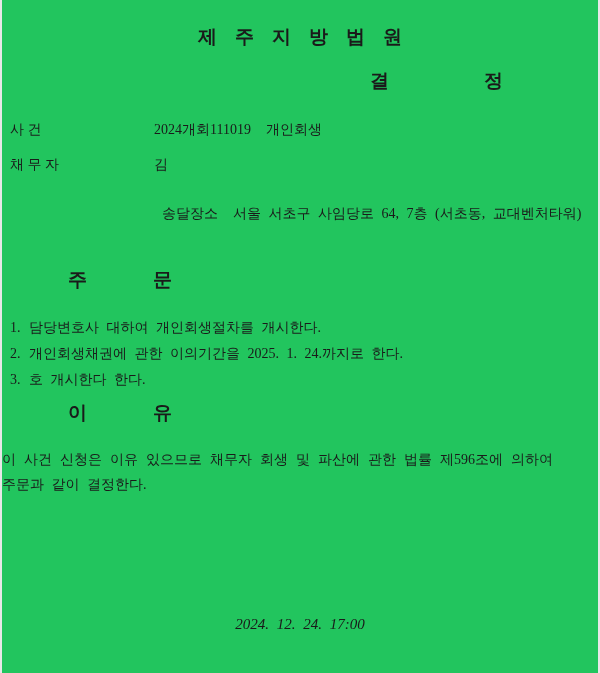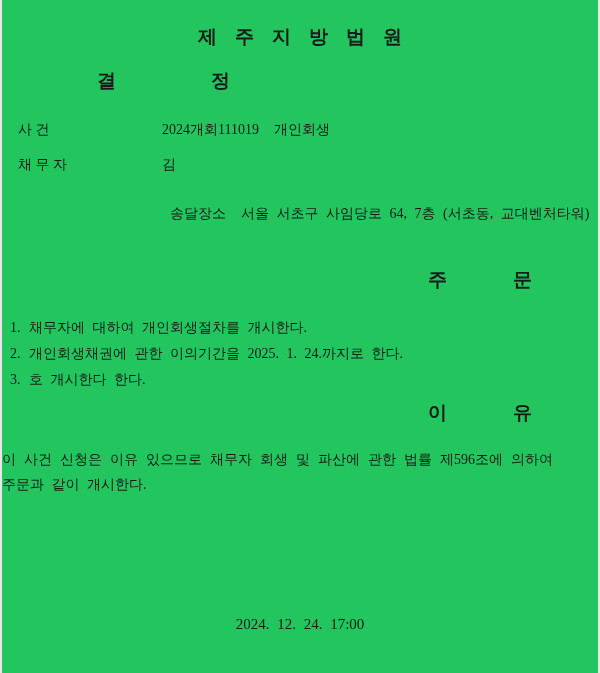--- a/index.html
+++ b/index.html
@@ -23,45 +23,45 @@
     font-weight: 700;
     font-size: 19px;
     line-height: 20px;
     letter-spacing: 18px;
     padding-left: 18px;
     word-spacing: 0;
     white-space: nowrap;
   }
   .doc-type {
     margin-top: 24px;
-    text-align: left;
+    text-align: right;
     font-family: "Liberation Sans", "DejaVu Sans", sans-serif;
     font-weight: 700;
     font-size: 19px;
     line-height: 20px;
     letter-spacing: 95px;
     padding-left: 95px;
     word-spacing: 0;
     white-space: nowrap;
   }
   .section-heading {
-    text-align: right;
+    text-align: left;
     font-family: "Liberation Sans", "DejaVu Sans", sans-serif;
     font-weight: 700;
     font-size: 19px;
     line-height: 20px;
     letter-spacing: 66px;
     padding-left: 66px;
     word-spacing: 0;
     white-space: nowrap;
   }
   .order-heading  { margin-top: 46px; }
   .reason-heading { margin-top: 11px; }
   
-  .case-info { margin-top: 30px; padding-left: 16px; }
+  .case-info { margin-top: 30px; padding-left: 8px; }
   .case-row { display: flex; line-height: 17px; }
   .case-row + .case-row { margin-top: 18px; }
   .case-label {
     width: 81px;
     flex: 0 0 81px;
     display: flex;
     justify-content: space-between;
     word-spacing: 0;
     white-space: nowrap;
   }
@@ -83,20 +83,21 @@
   .reason-line { white-space: pre; }
   .stretch { word-spacing: 6px; }
   .stretch-sm { word-spacing: 4.5px; }
   
   .doc-date {
     margin-top: 119px;
     text-align: center;
     font-size: 15px;
     line-height: 16px;
     white-space: pre;
+    font-style: italic;
   }
 </style>
 </head>
 <body>
 
 <div class="page">
 
   <div class="court-title">제주지방법원</div>
 
   <div class="doc-type">결정</div>
@@ -114,39 +115,39 @@
       <div class="contact-line">송달장소  서울 서초구 사임당로 64, 7층 (서초동, 교대벤처타워)</div>
     </div>
   </div>
 
   <div class="section-heading order-heading">주문</div>
 
   <div class="order-list">
     <div class="order-item">
       <span class="order-no">1.</span>
       <div class="order-lines">
-        <div class="order-line">채무자에 대하여 개인회생절차를 개시한다.</div>
+        <div class="order-line">담당변호사 대하여 개인회생절차를 개시한다.</div>
       </div>
     </div>
     <div class="order-item">
       <span class="order-no">2.</span>
       <div class="order-lines">
         <div class="order-line">개인회생채권에 관한 이의기간을 2025. 1. 24.까지로 한다.</div>
       </div>
     </div>
     <div class="order-item">
       <span class="order-no">3.</span>
       <div class="order-lines">
         <div class="order-line">호 개시한다 한다.</div>
       </div>
     </div>
   </div>
 
   <div class="section-heading reason-heading">이유</div>
 
   <div class="reason-body">
     <div class="reason-line stretch-sm">이 사건 신청은 이유 있으므로 채무자 회생 및 파산에 관한 법률 제596조에 의하여</div>
-    <div class="reason-line">주문과 같이 개시한다.</div>
+    <div class="reason-line">주문과 같이 결정한다.</div>
   </div>
 
   <div class="doc-date">2024. 12. 24. 17:00</div>
 
 </div>
 
 </body></html>

